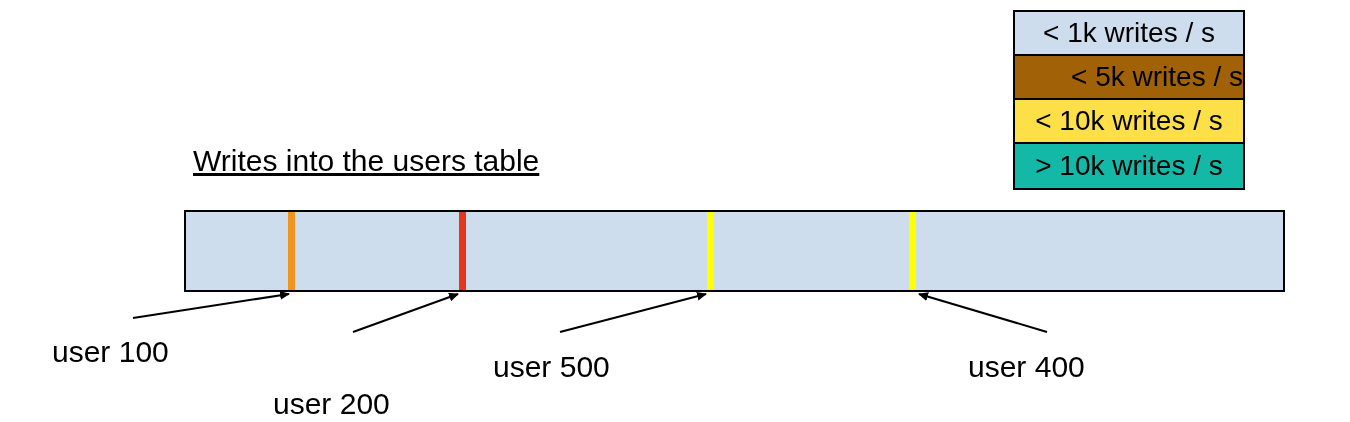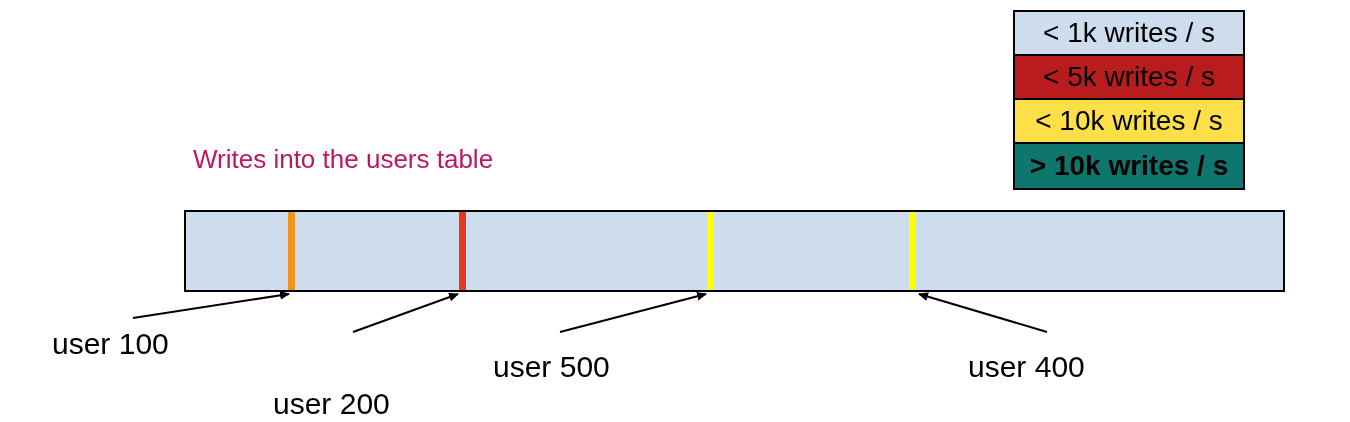--- a/index.html
+++ b/index.html
@@ -11,24 +11,25 @@
     width: 1350px;
     height: 422px;
     background: #ffffff;
     overflow: hidden;
   }
 
   .diagram-title {
     position: absolute;
     left: 193px;
     top: 146px;
-    font-size: 26px;
+    font-size: 30px;
     line-height: 1;
-    color: #be185d;
+    color: #000000;
     white-space: nowrap;
+    text-decoration: underline;
   }
 
   .users-bar {
     position: absolute;
     left: 184px;
     top: 210px;
     width: 1101px;
     height: 82px;
     border: 2px solid #000;
   }
@@ -62,21 +63,21 @@
     white-space: nowrap;
   }
   .legend-row:last-child { border-bottom: none; }
 
   .user-label {
     position: absolute;
     font-size: 30px;
     line-height: 1;
     white-space: nowrap;
   }
-  .label-user-100 { left: 52px;  top: 329px; }
+  .label-user-100 { left: 52px;  top: 337px; }
   .label-user-200 { left: 273px; top: 352px; margin-top: 37px; }
   .label-user-300 { left: 493px; top: 352px; }
   .label-user-400 { left: 968px; top: 352px; }
 
   .arrows-overlay {
     position: absolute;
     left: 0; top: 0;
     width: 1350px;
     height: 422px;
     pointer-events: none;
@@ -86,27 +87,27 @@
 <body>
 
 <div class="canvas">
 
   <div class="diagram-title">Writes into the users table</div>
 
   <div class="legend">
     <div class="legend-row" style="background-color: rgb(205, 221, 238);">
       <span>&lt; 1k writes / s</span>
     </div>
-    <div class="legend-row" style="background-color: #b91c1c;">
+    <div class="legend-row" style="background-color: #a16207; justify-content: flex-end;">
       <span>&lt; 5k writes / s</span>
     </div>
     <div class="legend-row" style="background-color: #fde047;">
       <span>&lt; 10k writes / s</span>
     </div>
-    <div class="legend-row" style="background-color: #0f766e; font-weight: bold;">
+    <div class="legend-row" style="background-color: #14b8a6;">
       <span>&gt; 10k writes / s</span>
     </div>
   </div>
 
   <div class="users-bar" style="background-color: rgb(205, 221, 238);">
     <div class="tick tick-user-100" style="background-color: rgb(240, 148, 30);"></div>
     <div class="tick tick-user-200" style="background-color: rgb(230, 55, 30);"></div>
     <div class="tick tick-user-300" style="background-color: rgb(255, 255, 0);"></div>
     <div class="tick tick-user-400" style="background-color: rgb(255, 255, 0);"></div>
   </div>

